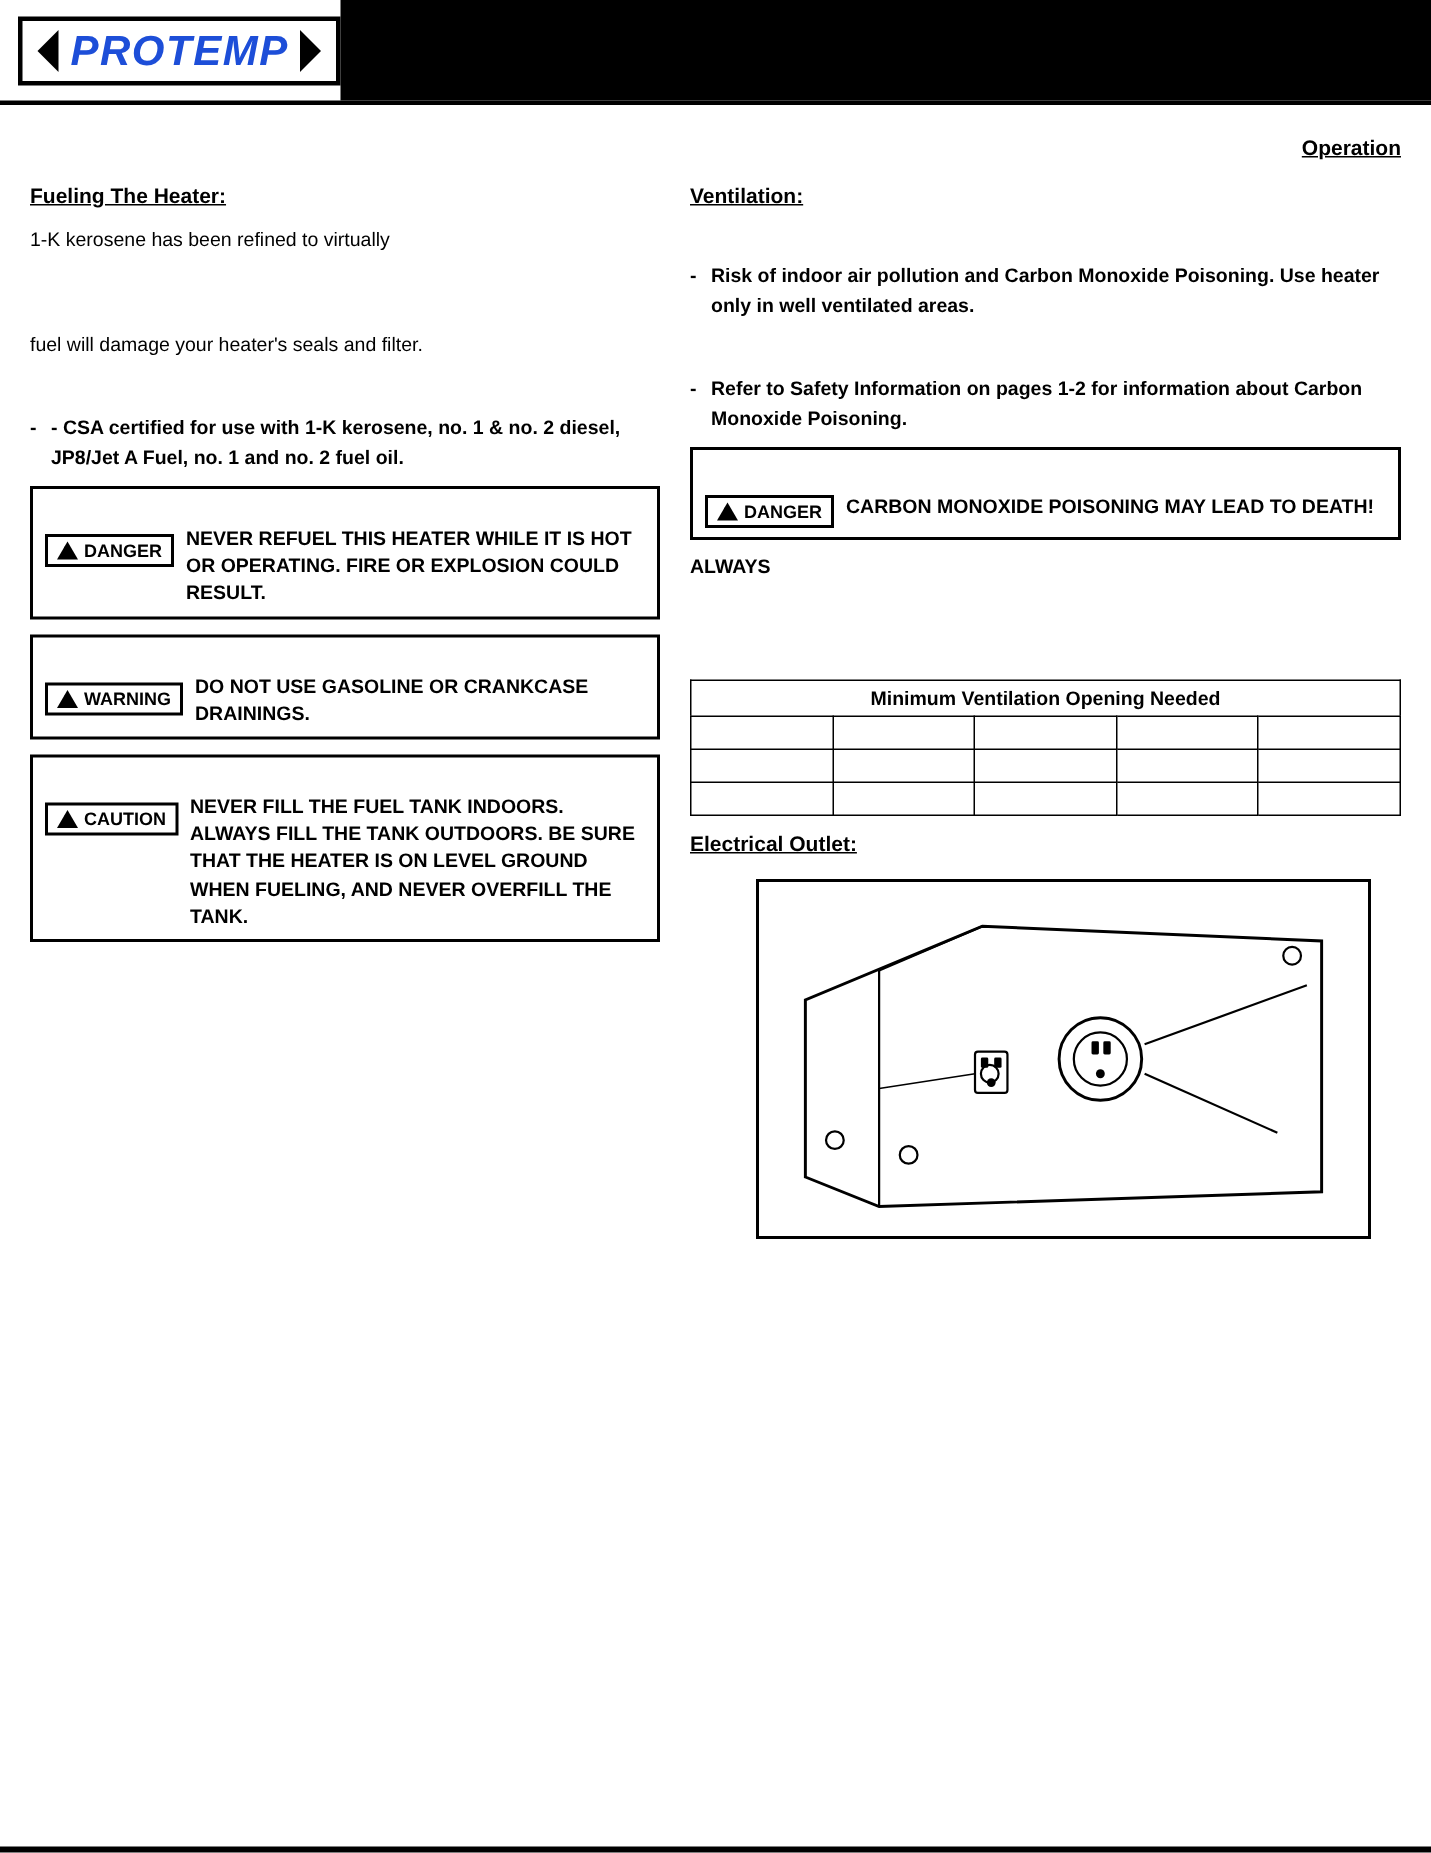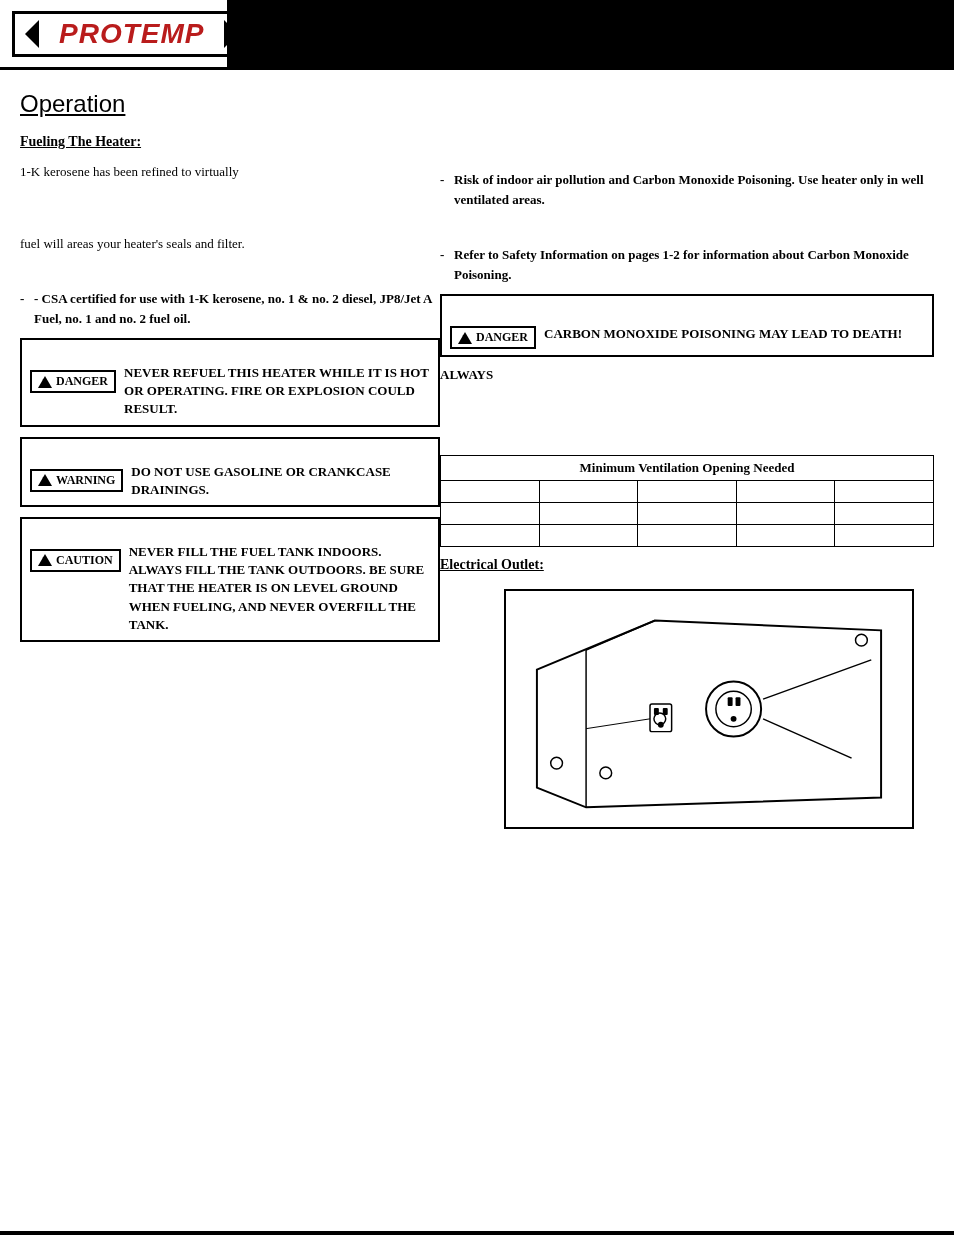--- a/index.html
+++ b/index.html
@@ -32,26 +32,26 @@
       display: flex;
       align-items: center;
       padding: 8px 12px;
       border-right: 3px solid #000;
     }
     .logo-text {
       font-size: 28px;
       font-weight: 900;
       font-style: italic;
       letter-spacing: 1px;
-      color: #b91c1c;
+      color: #1d4ed8;
       border: 3px solid #000;
       padding: 4px 10px;
       display: flex;
       align-items: center;
-      gap: 16px;
+      gap: 4px;
     }
     .logo-chevron {
       display: inline-block;
       width: 0;
       height: 0;
       border-top: 14px solid transparent;
       border-bottom: 14px solid transparent;
       border-right: 14px solid #000;
       margin-right: 4px;
     }
@@ -69,32 +69,32 @@
       background: #000;
     }
 
     
     .content {
       padding: 10px 20px;
     }
 
     
     .page-title {
-      text-align: left;
-      font-size: 24px;
-      font-weight: normal;
+      text-align: right;
+      font-size: 14px;
+      font-weight: bold;
       text-decoration: underline;
       margin: 10px 0 16px 0;
     }
 
     
     .two-col {
       display: flex;
+      gap: 20px;
       align-items: flex-start;
-      font-family: Liberation Serif, serif;
     }
     .col-left {
       width: 420px;
       flex-shrink: 0;
     }
     .col-right {
       flex: 1;
     }
 
     
@@ -288,21 +288,21 @@
 
     <div class="page-title">Operation</div>
 
     <div class="two-col">
 
       <div class="col-left">
         <div class="section-heading">Fueling The Heater:</div>
         <p class="body-text">1-K kerosene has been refined to virtually</p>
         <br>
         <br>
-        <p class="body-text">fuel will areas your heater's seals and filter.</p>
+        <p class="body-text">fuel will damage your heater's seals and filter.</p>
 
         
         <ul class="bullet-list">
           <li class="bold-item">- CSA certified for use with 1-K kerosene, no. 1 &amp; no. 2 diesel, JP8/Jet A Fuel, no. 1 and no. 2 fuel oil.</li>
         </ul>
 
         
         <div class="alert-box-full">
           <div class="alert-header">
             <span class="alert-label">
@@ -331,20 +331,21 @@
               <span class="triangle"></span>
               <span>CAUTION</span>
             </span>
             <span class="alert-text">NEVER FILL THE FUEL TANK INDOORS. ALWAYS FILL THE TANK OUTDOORS. BE SURE THAT THE HEATER IS ON LEVEL GROUND WHEN FUELING, AND NEVER OVERFILL THE TANK.</span>
           </div>
         </div>
       </div>
 
       <div class="col-right">
 
+        <div class="section-heading">Ventilation:</div>
 
         
         <ul class="bullet-list">
           <li class="bold-item">Risk of indoor air pollution and Carbon Monoxide Poisoning. Use heater only in well ventilated areas.</li>
           <li class="bold-item">Refer to Safety Information on pages 1-2 for information about Carbon Monoxide Poisoning.</li>
         </ul>
 
         
         <div class="alert-box danger-inline">
           <span class="alert-label">

